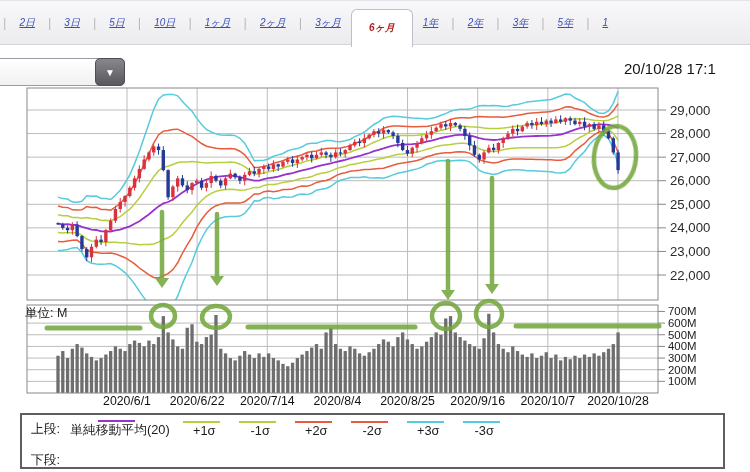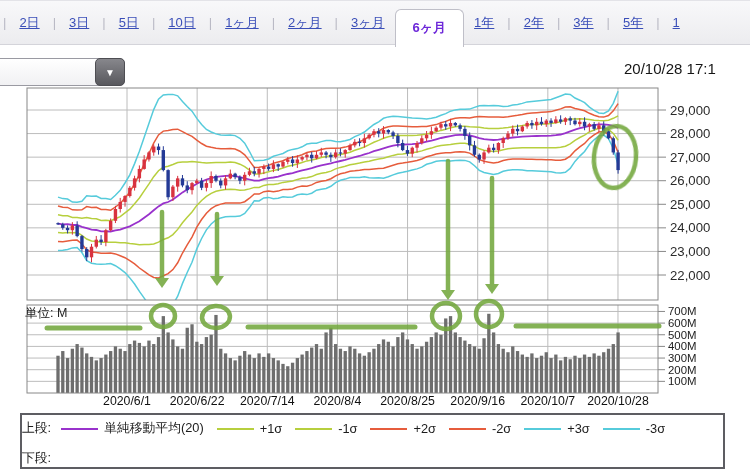--- a/index.html
+++ b/index.html
@@ -3,43 +3,43 @@
 <meta charset="utf-8">
 <style>
   html,body{margin:0;padding:0;background:#fff;}
   .stage{position:relative;width:750px;height:472px;overflow:hidden;background:#fff;
          font-family:"Liberation Sans","DejaVu Sans",sans-serif;}
   
   .tabbar{position:absolute;left:0;top:0;width:750px;height:43px;
           background:linear-gradient(#f8f8fa,#ececef);
           border-top:1px solid #e3e3e8;border-bottom:1px solid #d4d4da;
           display:flex;align-items:center;overflow:visible;white-space:nowrap;z-index:5;}
-  .tab{font-size:13px;color:#3a4eb8;text-decoration:underline;padding:0 10px;cursor:pointer;}
+  .tab{font-size:10px;color:#3a4eb8;text-decoration:underline;padding:0 10px;cursor:pointer;font-style:italic;}
   .tab.active{display:flex;align-items:center;height:37px;margin-top:10px;
           background:#fff;border:1px solid #bfbfc8;border-bottom:none;
-          border-radius:6px 6px 0 0;padding:0 17px;color:#6d28d9;font-weight:bold;
+          border-radius:6px 6px 0 0;padding:0 17px;color:#b91c1c;font-weight:bold;
           text-decoration:none;position:relative;z-index:6;}
   .tab-div{color:#b9b9c4;font-size:13px;margin:0 3px;}
   
   .select{position:absolute;left:-16px;top:58px;width:139px;height:26px;
           background:linear-gradient(#ffffff,#f1f1f3);border:1px solid #9a9aa2;border-radius:5px;}
   .select-btn{position:absolute;right:-1px;top:-1px;width:30px;height:28px;box-sizing:border-box;
           background:linear-gradient(#87878c,#58585d);border:1px solid #4e4e53;border-radius:5px;
           color:#fff;display:flex;align-items:center;justify-content:center;font-size:10px;cursor:pointer;}
   .timestamp{position:absolute;top:60px;left:624px;font-size:15px;color:#151515;white-space:nowrap;}
   
   svg{position:absolute;left:0;top:0;font-family:inherit;}
   
   .legend{position:absolute;left:20px;top:413px;width:701px;height:52px;box-sizing:content-box;
           border:2px solid #5d5d62;background:#fff;font-size:12.8px;color:#1c1c1c;z-index:4;}
-  .leg-row{display:flex;align-items:center;}
+  .leg-row{display:flex;align-items:center;padding-left:9px;}
   .leg-row1{margin-top:5px;}
   .leg-row2{margin-top:13px;}
   .leg-rowlabel{margin-right:10px;}
-  .leg-item{display:flex;align-items:center;margin-right:13px;}
+  .leg-item{display:flex;align-items:center;margin-right:13px;flex-direction:column;}
   .leg-line{display:inline-block;width:37px;height:2px;margin-right:6px;}
   .leg-line-thick{display:inline-block;width:52px;height:4px;margin-right:8px;}
 </style>
 </head>
 <body>
 
 <div class="stage">
 
   <div class="tabbar">
       <span class="tab-div">|</span>

